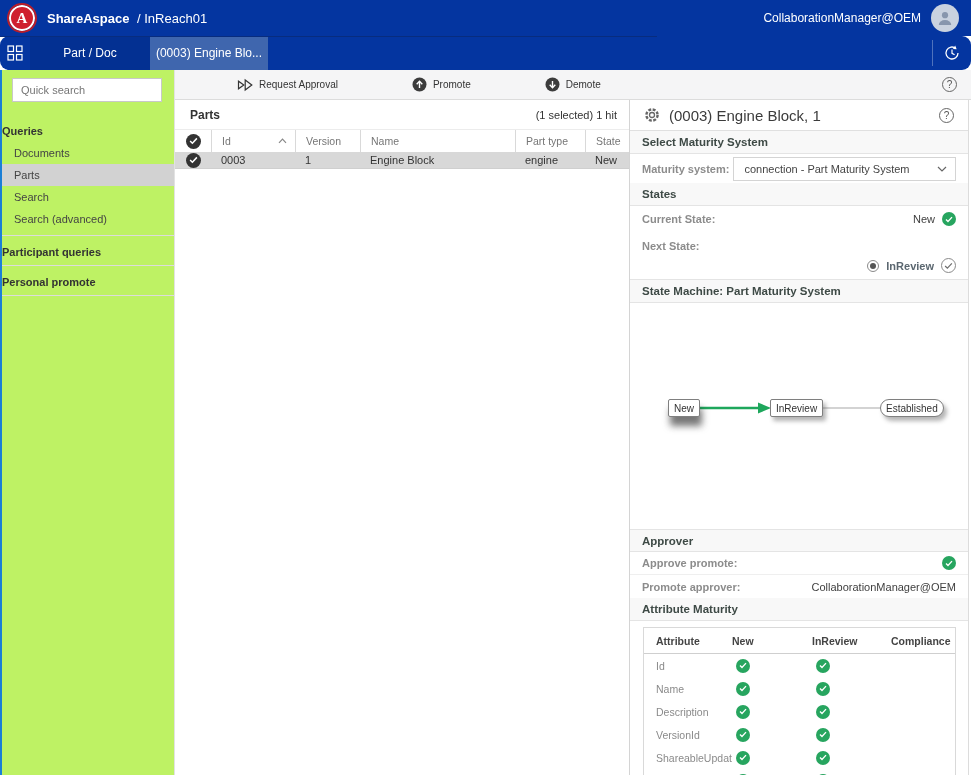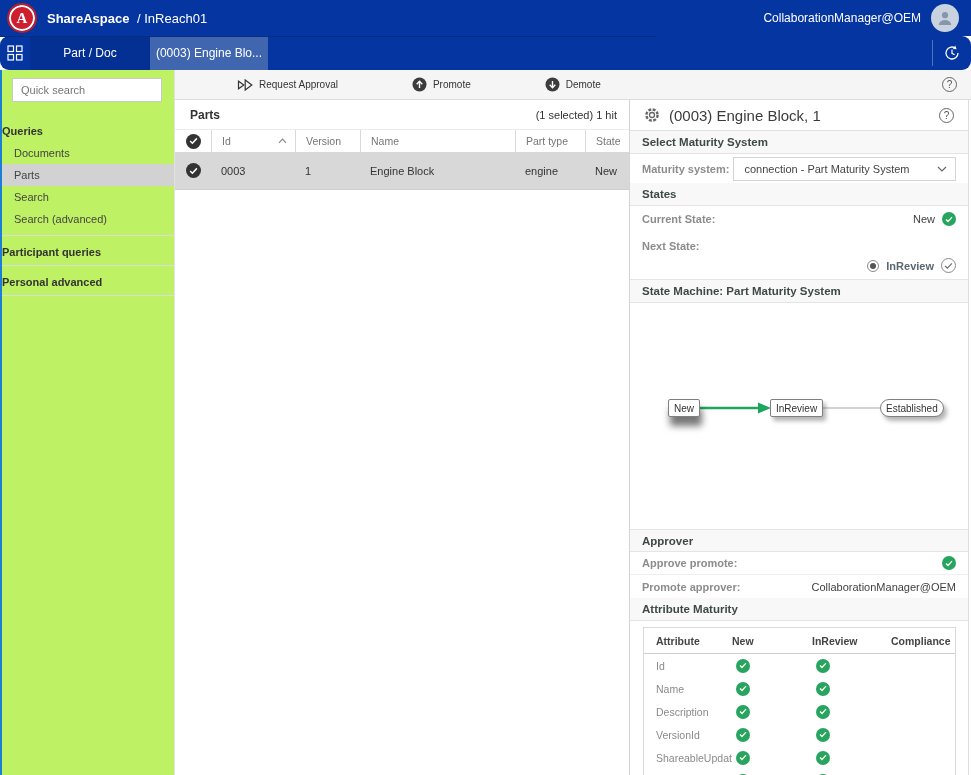--- a/index.html
+++ b/index.html
@@ -49,21 +49,21 @@
   .tool-btn + .tool-btn { margin-left:26px; }
   .help-circle { width:15px; height:15px; border-radius:50%; border:1px solid #666; color:#555; font-size:10px; display:flex; align-items:center; justify-content:center; margin-left:auto; margin-right:14px; }
   .content { flex:1; display:flex; min-height:0; overflow:hidden; }
 
   
   .parts-panel { width:455px; flex:none; background:#fff; border-right:1px solid #d4d4d4; }
   .parts-header { height:30px; display:flex; align-items:center; padding:0 12px 0 15px; border-bottom:1px solid #ececec; }
   .parts-title { font-size:12px; font-weight:bold; color:#333; }
   .parts-summary { margin-left:auto; font-size:11px; color:#333; }
   .grid-table { width:100%; }
-  .g-row { display:flex; align-items:center; height:38px; }
+  .g-row { display:flex; align-items:center; height:17px; }
   .g-row.head { height:22px; color:#767676; font-size:10.5px; }
   .g-row.head .g-cell + .g-cell { border-left:1px solid #d9d9d9; }
   .g-row.data { background:#d8d8d8; font-size:11px; color:#333; border-bottom:1px solid #cfcfcf; }
   .g-cell { height:100%; display:flex; align-items:center; padding-left:10px; overflow:hidden; white-space:nowrap; }
   .c-check { width:36px; justify-content:center; padding-left:0; flex:none; }
   .c-id { width:84px; flex:none; justify-content:space-between; padding-right:8px; }
   .c-version { width:65px; flex:none; }
   .c-name { width:155px; flex:none; }
   .c-ptype { width:70px; flex:none; }
   .c-state { flex:1; }
@@ -161,21 +161,21 @@
       <input class="quick-search" type="text" placeholder="Quick search" style="">
       <div class="side-list">
         <div class="side-head">Queries</div>
         <div class="side-item">Documents</div>
         <div class="side-item selected">Parts</div>
         <div class="side-item">Search</div>
         <div class="side-item">Search (advanced)</div>
         <div class="side-div"></div>
         <div class="side-head tall">Participant queries</div>
         <div class="side-div" style="margin-top:0;"></div>
-        <div class="side-head tall">Personal advanced</div>
+        <div class="side-head tall">Personal promote</div>
         <div class="side-div" style="margin-top:0;"></div>
       </div>
     </div>
 
     <div class="main">
 
       <div class="toolbar">
         <div class="tool-btn">
           <svg width="16" height="14" viewBox="0 0 16 14">
             <polygon points="1.5,3.2 1.5,10.8 6.8,7" fill="none" stroke="#333" stroke-width="1.2"></polygon>

